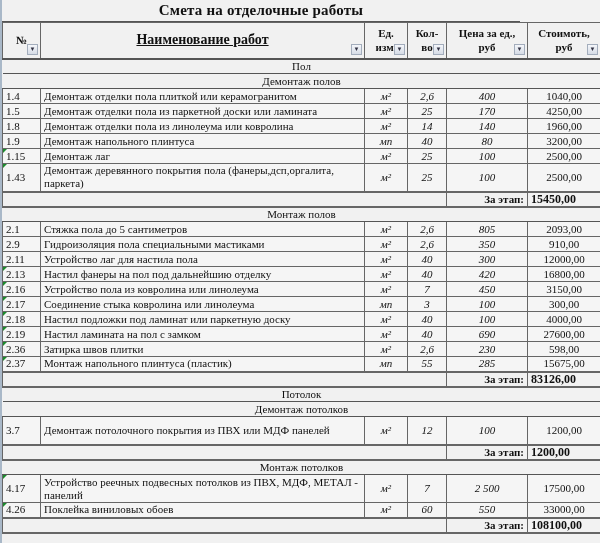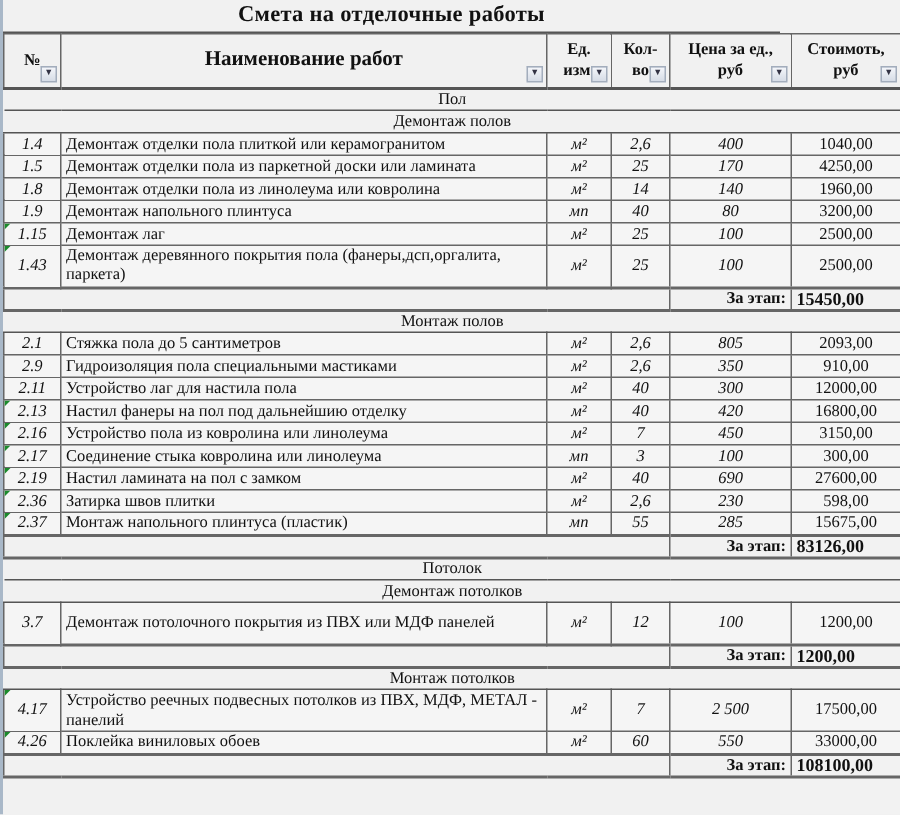--- a/index.html
+++ b/index.html
@@ -49,21 +49,21 @@
     height: 36px;
     font-weight: bold;
     text-align: center;
     position: relative;
     background: #f1f1f1;
     font-size: 11px;
     line-height: 14px;
     white-space: normal;
     border-bottom: 2px solid #555;
   }
-  tr.hdr th.name-h { font-size: 14px; }
+  tr.hdr th.name-h { font-size: 14px; text-decoration: underline; }
   .filter-btn {
     position: absolute;
     right: 2px; bottom: 3px;
     width: 11px; height: 11px;
     background: linear-gradient(#f4f6fa, #d6dce6);
     border: 1px solid #a3adbc;
     box-sizing: border-box;
     font-size: 6px; line-height: 9px;
     color: #334;
     text-align: center;
@@ -72,21 +72,21 @@
     height: 15px;
     text-align: center;
     font-weight: normal;
     font-size: 11px;
     border-left: none; border-right: none;
     border-top: 1px solid #555;
     border-bottom: 1px solid #555;
   }
   tr.item td { height: 15px; background: #f5f5f5; }
   tr.item.tall td { height: 28px; }
-  tr.item td.num { text-align: center; position: relative; font-style: italic; }
+  tr.item td.num { position: relative; }
   tr.item td.name { white-space: normal; line-height: 13px; }
   tr.item td.unit, tr.item td.qty, tr.item td.price { text-align: center; font-style: italic; }
   tr.item td.cost { text-align: center; }
   tr.item td.num .mark {
     position: absolute; left: 0; top: 0;
     width: 0; height: 0;
     border-top: 4px solid #1b8a2c;
     border-right: 4px solid transparent;
   }
   tr.total td {
@@ -246,20 +246,28 @@
         </tr>
         <tr class="item">
           <td class="num"><span class="mark"></span><span>2.17</span></td>
           <td class="name">Соединение стыка ковролина или линолеума</td>
           <td class="unit">мп</td>
           <td class="qty">3</td>
           <td class="price">100</td>
           <td class="cost">300,00</td>
         </tr>
         <tr class="item">
+          <td class="num"><span class="mark"></span><span>2.18</span></td>
+          <td class="name">Настил подложки под ламинат или паркетную доску</td>
+          <td class="unit">м²</td>
+          <td class="qty">40</td>
+          <td class="price">100</td>
+          <td class="cost">4000,00</td>
+        </tr>
+        <tr class="item">
           <td class="num"><span class="mark"></span><span>2.19</span></td>
           <td class="name">Настил ламината на пол с замком</td>
           <td class="unit">м²</td>
           <td class="qty">40</td>
           <td class="price">690</td>
           <td class="cost">27600,00</td>
         </tr>
         <tr class="item">
           <td class="num"><span class="mark"></span><span>2.36</span></td>
           <td class="name">Затирка швов плитки</td>

